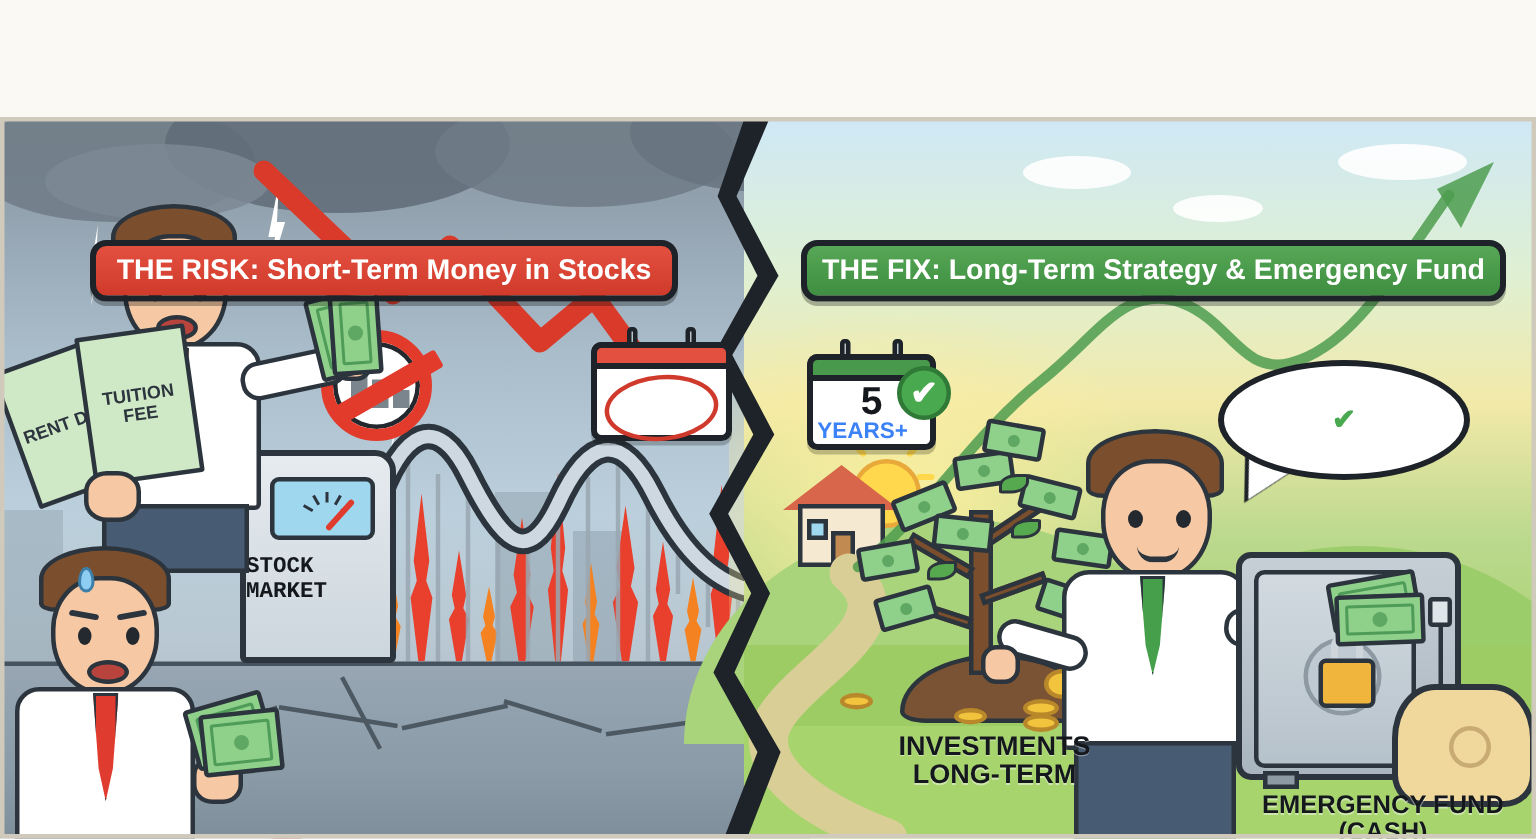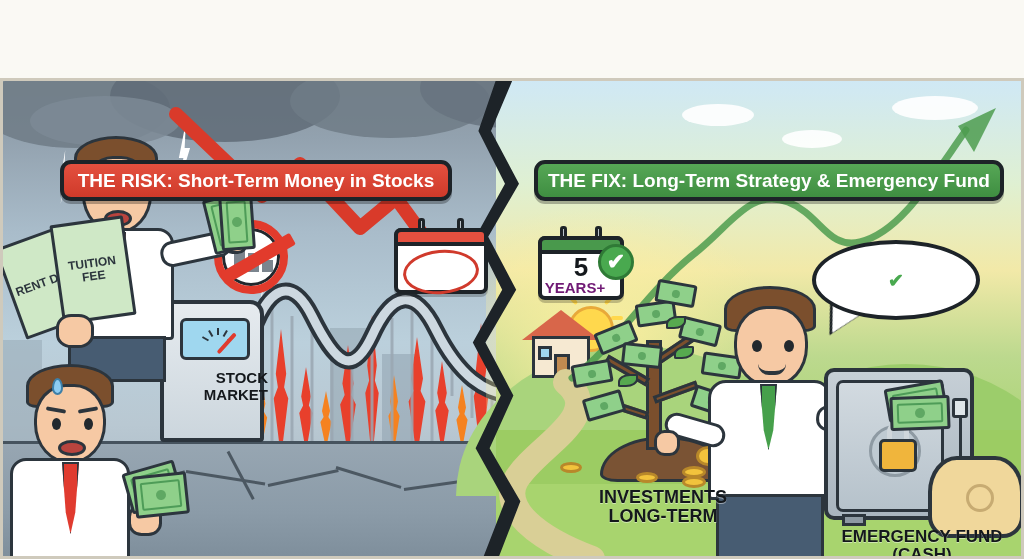--- a/index.html
+++ b/index.html
@@ -67,22 +67,22 @@
     background: #9fd7ef; border: 3px solid #2c353d; border-radius: 6px; overflow: hidden;
   }
   .gauge-needle {
     position: absolute; left: 33px; bottom: 4px; width: 4px; height: 26px;
     background: #e03b2f; transform-origin: bottom center; transform: rotate(42deg);
     border-radius: 2px;
   }
   .gauge-tick { position: absolute; width: 2px; height: 7px; background:#2c353d;
                 left: 34px; bottom: 22px; transform-origin: 50% 18px; }
   .pedestal-label {
-    position: absolute; left: 0; top: 66px; width: 104px; text-align: right;
-    font-size: 15px; font-weight: bold; color: #14181c; line-height: 1.12;
+    position: absolute; left: 0; top: 66px; width: 104px; text-align: left;
+    font-size: 15px; font-weight: bold; color: #14181c; line-height: 1.12; font-family: Liberation Mono, monospace;
   }
 
   .flame { position: absolute; bottom: 0; background: #e8402c;
            clip-path: polygon(50% 0,70% 40%,62% 52%,78% 62%,58% 100%,42% 100%,22% 62%,38% 52%,30% 40%); }
   .flame.y { background: #f58220; }
 
   .red-arrow-svg { position: absolute; left: 0; top: 0; }
 
   .no-sign {
     position: absolute; left: 214px; top: 142px; width: 74px; height: 74px;
@@ -284,21 +284,21 @@
   .cal-years {
     left: 538px; top: 158px; width: 86px; height: 64px;
   }
   .cal-years .cal-top { background:#49994c; }
   .cal-num {
     position:absolute; left:0; top:14px; width:78px; text-align:center;
     font-size:26px; font-weight:bold; color:#14181c; line-height:1;
   }
   .cal-sub {
     position:absolute; left:0; top:40px; width:66px; text-align:center;
-    font-size:15px; font-weight:bold; color:#701a75; line-height:1;
+    font-size:15px; font-weight:bold; color:#3b82f6; line-height:1;
   }
   .check-badge {
     position:absolute; left: 598px; top: 166px; width: 36px; height: 36px;
     background:#49a94f; border:3px solid #2f7a36; border-radius:50%;
     display:flex; align-items:center; justify-content:center;
     color:#fff; font-size:22px; font-weight:bold;
   }
 
   .speech {
     position:absolute; left: 812px; top: 162px; width: 168px; height: 80px;

